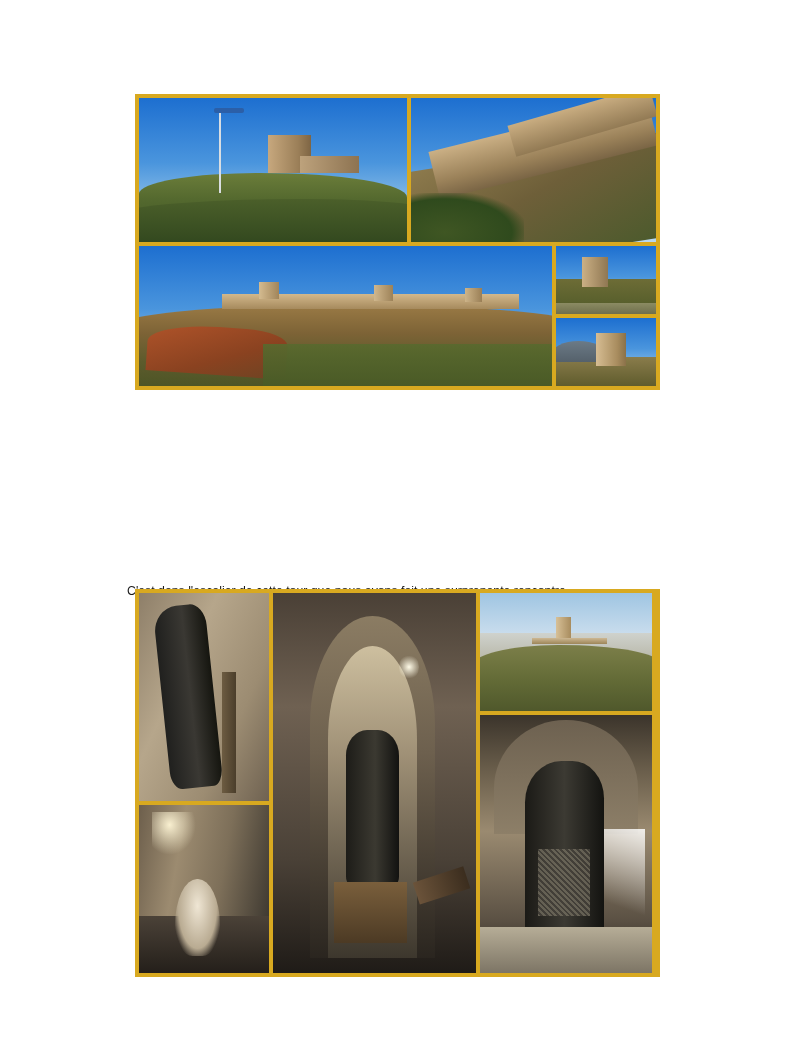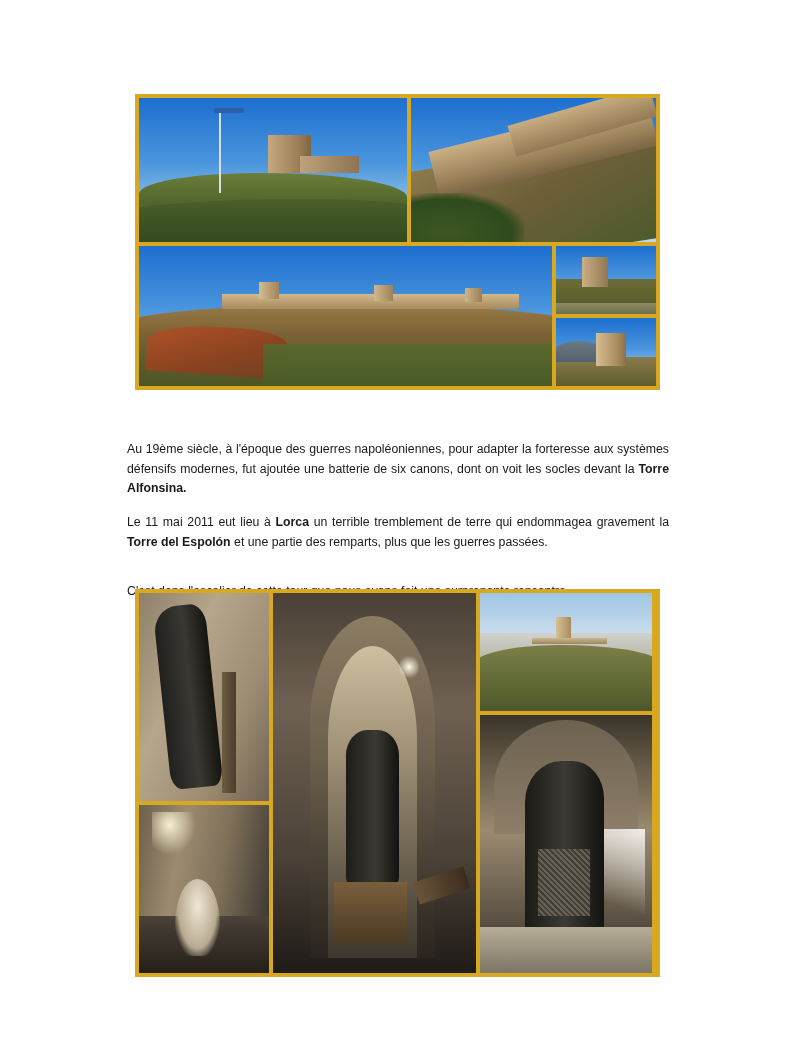--- a/index.html
+++ b/index.html
@@ -366,22 +366,20 @@
         </div>
         <div class="photo sky-blue p5" style="width:100%;height:72px">
           <div class="ground"></div>
           <div class="mount"></div>
           <div class="tower"></div>
         </div>
       </div>
     </div>
   </div>
 
-  <p class="text-block" id="para-1"><span>Au 19ème siècle, à l'époque des guerres napoléoniennes, pour adapter la forteresse aux systèmes défensifs modernes, fut ajoutée une batterie de six canons, dont on voit les socles devant la </span><span class="bold">Torre Alfonsina.</span></p>
-  <p class="text-block" id="para-2"><span>Le 11 mai 2011 eut lieu à </span><span class="bold">Lorca</span><span> un terrible tremblement de terre qui endommagea gravement la </span><span class="bold">Torre del Espolón</span><span> et une partie des remparts, plus que les guerres passées.</span></p>
   <p class="text-block" id="para-3"><span>C'est dans l'escalier de cette tour que nous avons fait une surprenante rencontre ...</span></p>
 
   <div class="collage" id="collage-bottom">
     <div class="col col-left">
       <div class="photo p6" style="width:100%;height:212px">
         <div class="wall"></div>
         <div class="statue"></div>
         <div class="post"></div>
       </div>
       <div class="photo p7" style="width:100%;height:172px">

